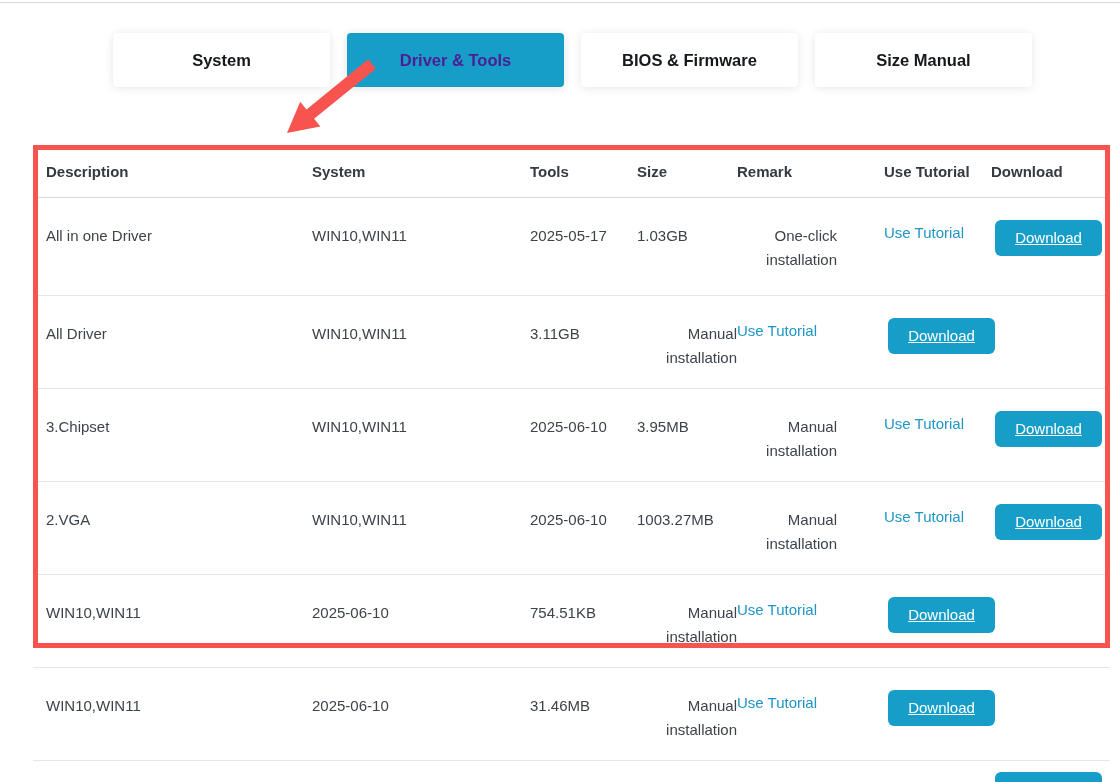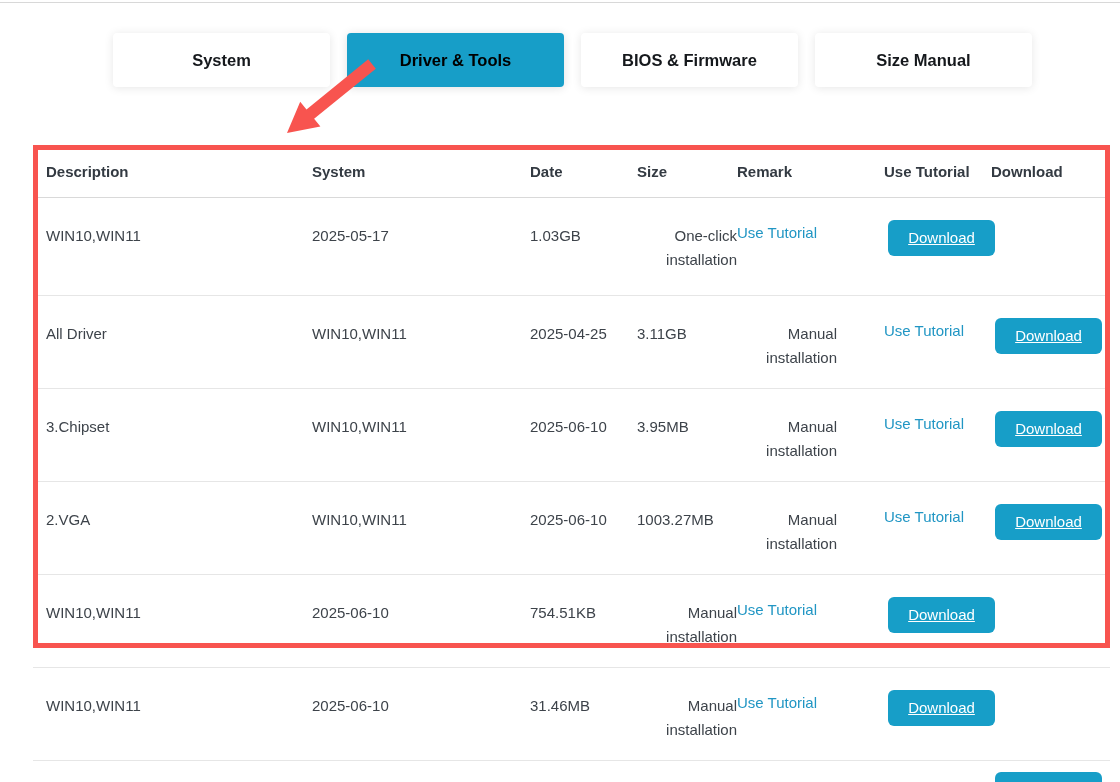--- a/index.html
+++ b/index.html
@@ -28,21 +28,21 @@
     background: #ffffff;
     color: #15181c;
     font-size: 16.5px;
     font-weight: bold;
     border-radius: 4px;
     box-shadow: 0 1px 10px rgba(0,0,0,0.10);
     cursor: pointer;
   }
   .tab.active {
     background: #179ec8;
-    color: #000000;
+    color: #4c1d95;
     box-shadow: 0 1px 10px rgba(0,0,0,0.12);
   }
   
   .arrow-svg {
     position: absolute; left: 270px; top: 52px;
     width: 130px; height: 95px;
     z-index: 6; pointer-events: none;
   }
   .redbox {
     position: absolute; left: 33px; top: 145px;
@@ -127,44 +127,44 @@
 </nav>
 
 <svg class="arrow-svg" viewBox="0 0 130 95" xmlns="http://www.w3.org/2000/svg">
   <polygon points="98.2,7.3 36.5,57.4 30.2,49.7 17,81 50.4,74.5 44.1,66.8 105.8,16.7" fill="#f8544f"></polygon>
 </svg>
 
 <div class="table-wrap">
   <div class="grid-row thead">
     <div class="hcell">Description</div>
     <div class="hcell">System</div>
-    <div class="hcell">Date</div>
+    <div class="hcell">Tools</div>
     <div class="hcell">Size</div>
     <div class="hcell">Remark</div>
     <div class="hcell">Use Tutorial</div>
     <div class="hcell">Download</div>
   </div>
   <div id="tbody">
   <div class="grid-row trow">
+    <div class="cell c-desc">All in one Driver</div>
     <div class="cell c-sys">WIN10,WIN11</div>
     <div class="cell c-date">2025-05-17</div>
     <div class="cell c-size">1.03GB</div>
     <div class="cell c-remark">One-click installation</div>
     <div class="c-tut">
       <a class="tut-link" href="#">Use Tutorial</a>
     </div>
     <div class="c-dl">
       <a class="dl-btn" href="#">Download</a>
     </div>
   </div>
 
   <div class="grid-row trow">
     <div class="cell c-desc">All Driver</div>
     <div class="cell c-sys">WIN10,WIN11</div>
-    <div class="cell c-date">2025-04-25</div>
     <div class="cell c-size">3.11GB</div>
     <div class="cell c-remark">Manual installation</div>
     <div class="c-tut">
       <a class="tut-link" href="#">Use Tutorial</a>
     </div>
     <div class="c-dl">
       <a class="dl-btn" href="#">Download</a>
     </div>
   </div>
 

